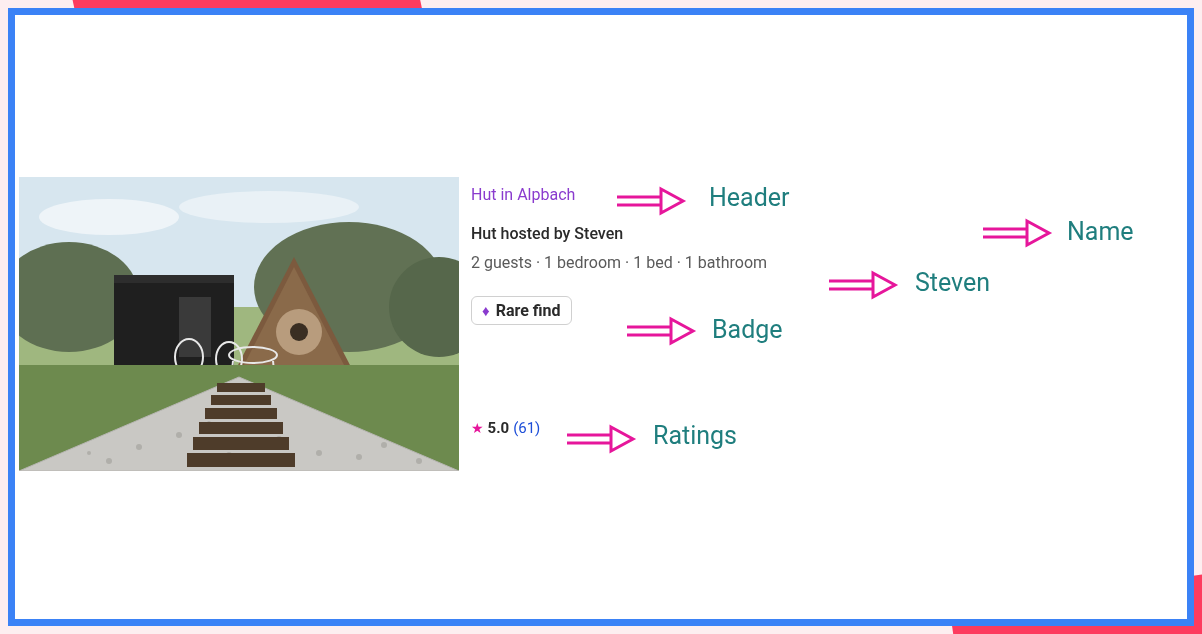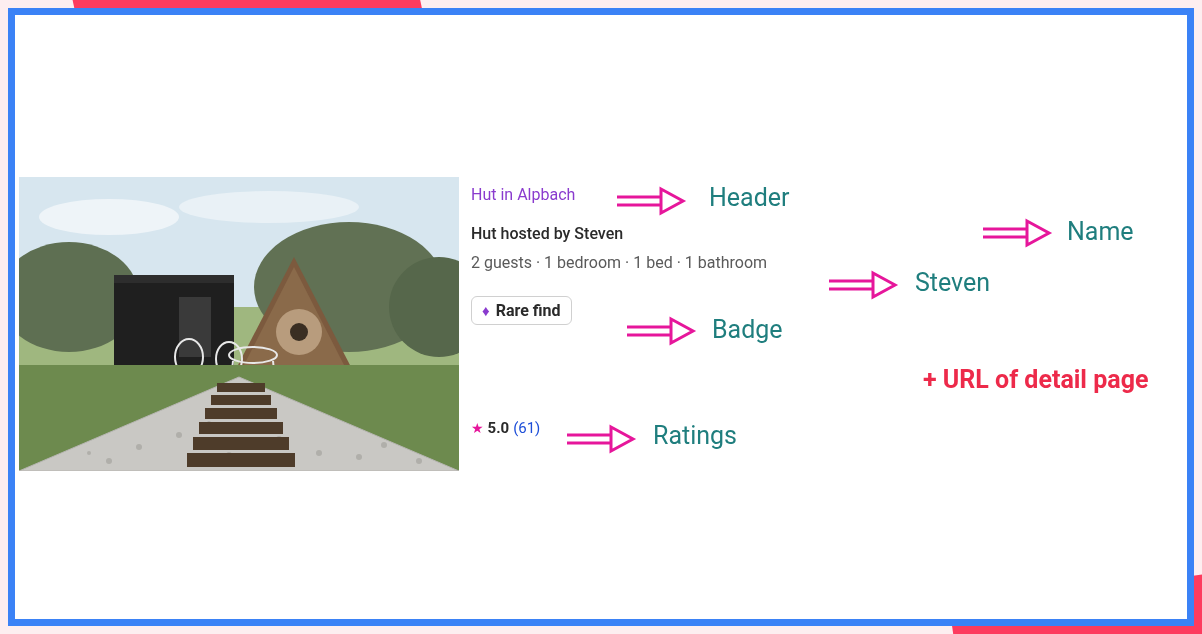--- a/index.html
+++ b/index.html
@@ -231,16 +231,15 @@
             <polygon points="46,2 68,14 46,26" fill="#fff"></polygon>
           </g>
         </svg>
     </div>
 
     <div class="ann" style="top:168px; left:694px;">Header</div>
     <div class="ann" style="top:202px; left:1052px;">Name</div>
     <div class="ann" style="top:253px; left:900px;">Steven</div>
     <div class="ann" style="top:300px; left:697px;">Badge</div>
     <div class="ann" style="top:406px; left:638px;">Ratings</div>
-    <div class="ann-red" style="top:350px; left:908px;">+ URL of detail page</div>
 
   </div>
 </div>
 
 </body></html>

